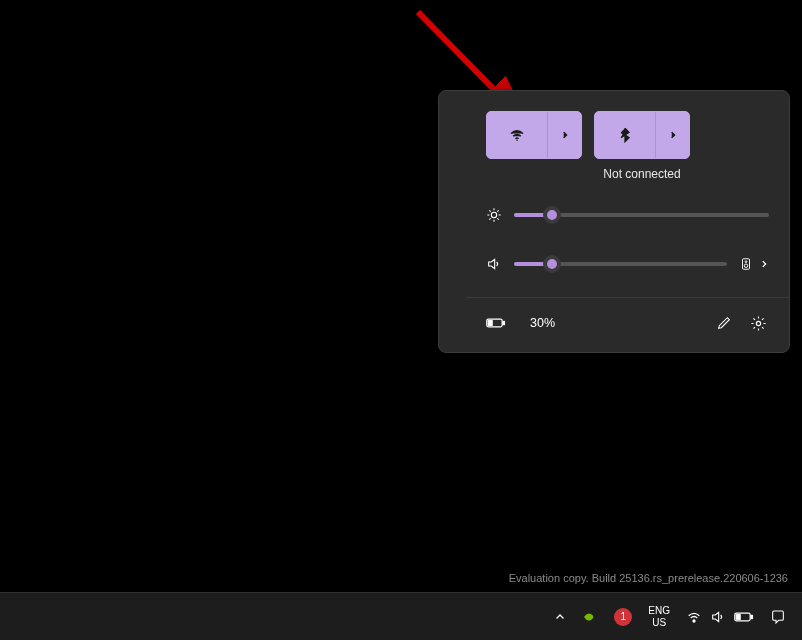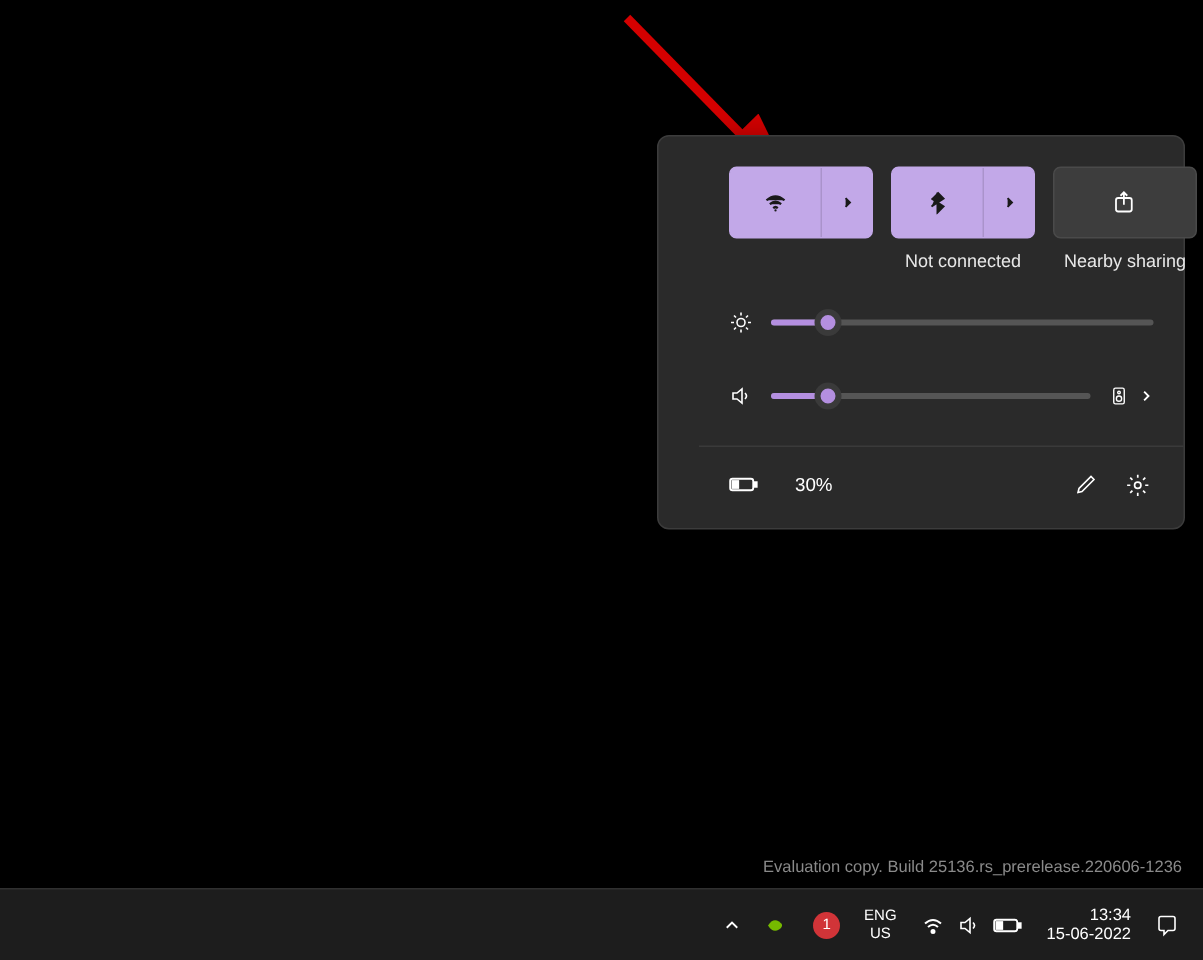--- a/index.html
+++ b/index.html
@@ -243,29 +243,20 @@
           <svg width="10" height="10" viewBox="0 0 24 24" fill="none" stroke-width="3">
               <path d="M9 5 L16 12 L9 19"></path>
             </svg>
         </div>
       </div>
       <div class="tile-label">Not connected</div>
     </div>
 
 
 
-    <div class="tile-wrap">
-      <div class="tile">
-        <svg width="18" height="18" viewBox="0 0 24 24" fill="none" stroke-width="1.6">
-            <rect x="4" y="8" width="14" height="12" rx="2"></rect>
-            <path d="M11 14 L11 3 M8 6 L11 3 L14 6"></path>
-          </svg>
-      </div>
-      <div class="tile-label">Nearby sharing</div>
-    </div>
 
 
 
   </div>
 
   <div class="sliders">
     <div class="slider-row">
       <div class="sicon">
         <svg width="16" height="16" viewBox="0 0 24 24" fill="none" stroke="#fff" stroke-width="1.6">
             <circle cx="12" cy="12" r="4"></circle>
@@ -366,25 +357,19 @@
         <path d="M4 9 L8 9 L13 5 L13 19 L8 15 L4 15 Z"></path>
         <path d="M16 9 Q19 12 16 15"></path>
       </svg>
     <svg width="20" height="12" viewBox="0 0 26 14" fill="none" stroke="#fff" stroke-width="1.6">
         <rect x="1" y="2" width="20" height="10" rx="2"></rect>
         <rect x="22" y="5" width="2" height="4" fill="#fff"></rect>
         <rect x="3" y="4" width="5" height="6" fill="#fff"></rect>
       </svg>
   </div>
 
-  <div class="tb-block">
-    <div class="tb-datetime">
-      <div>13:34</div>
-      <div>15-06-2022</div>
-    </div>
-  </div>
 
   <div class="tb-block">
     <svg width="16" height="16" viewBox="0 0 24 24" fill="none" stroke="#fff" stroke-width="1.6">
         <path d="M4 5 Q4 3 6 3 L18 3 Q20 3 20 5 L20 15 Q20 17 18 17 L13 17 L9 21 L9 17 L6 17 Q4 17 4 15 Z"></path>
       </svg>
   </div>
 </div>
 
 </body></html>

